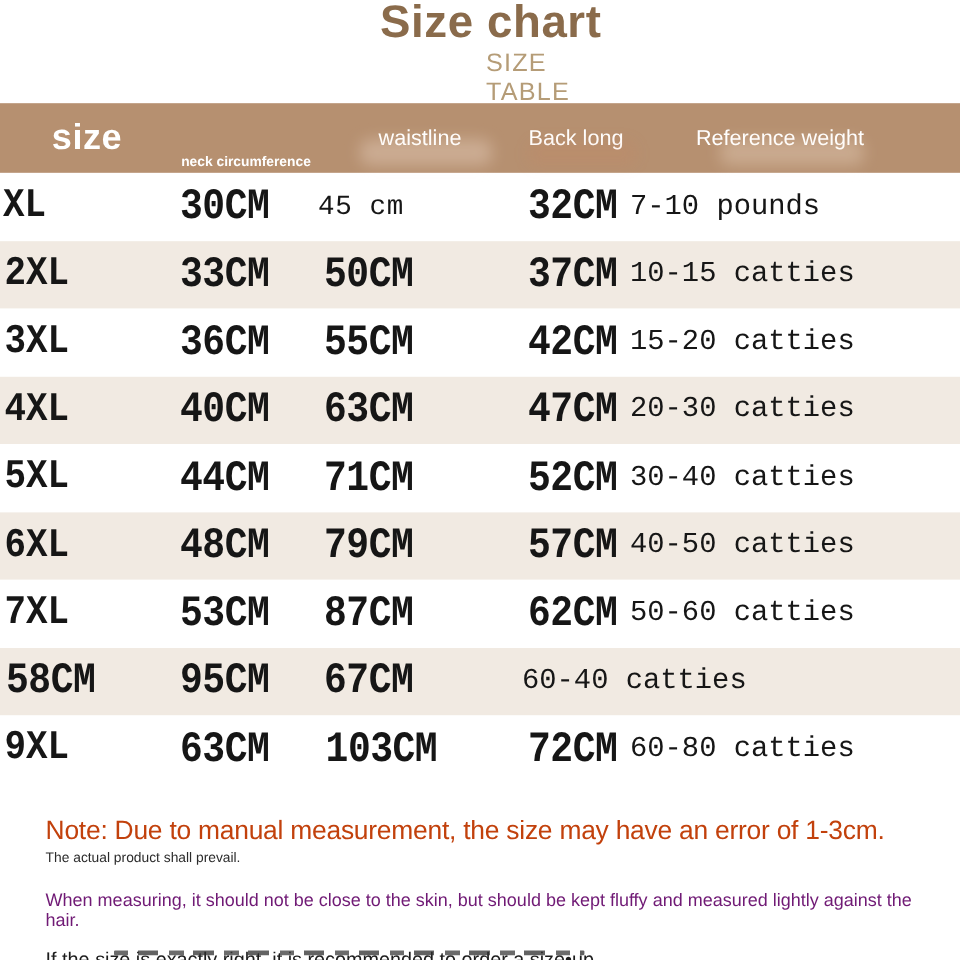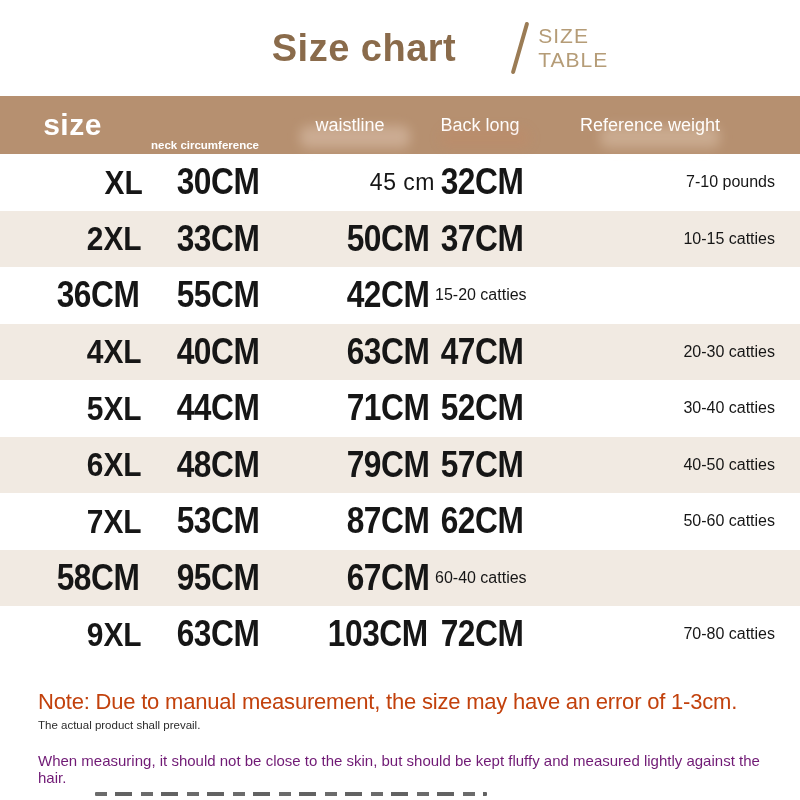--- a/index.html
+++ b/index.html
@@ -6,25 +6,26 @@
   html,body { width:800px; height:800px; }
   body {
     font-family:"Liberation Sans", sans-serif;
     background:#ffffff;
     position:relative;
     overflow:hidden;
     color:#161616;
   }
   
   .title-bar {
-    height:96px;
+    height:86px;
     display:flex;
     align-items:center;
     justify-content:center;
     padding-left:80px;
+    flex-direction:column;
   }
   .title-main {
     font-size:38px;
     font-weight:600;
     color:#8a6b4b;
     letter-spacing:0.5px;
     margin-right:62px;
   }
   .title-slash {
     width:4px;
@@ -64,30 +65,30 @@
   .c5 { padding-right:25px; }
   .smudge {
     position:absolute; border-radius:8px; filter:blur(6px);
     pointer-events:none;
   }
   .sm1 { left:300px; top:30px; width:110px; height:22px; background:rgba(255,240,228,0.30); }
   .sm2 { left:440px; top:32px; width:90px;  height:20px; background:rgba(230,120,80,0.10); }
   .sm3 { left:600px; top:30px; width:120px; height:22px; background:rgba(255,240,228,0.28); }
   .tbody .row { height:56.5px; }
   .tbody .row:nth-child(even) { background:#f1eae2; }
-  .cell { text-align:right; white-space:nowrap; }
+  .cell { text-align:left; white-space:nowrap;font-family:Liberation Mono, monospace; }
   .cond {
     display:inline-block;
     transform:scaleX(0.88);
     transform-origin:center;
   }
   .c-size { font-size:34px; font-weight:700; }
   .c-num  { font-size:36px; font-weight:700; letter-spacing:-0.5px; }
   .c-waist-sm { font-size:23px; font-weight:400; letter-spacing:0.5px; }
-  .c-weight { font-size:16px; font-weight:400; }
+  .c-weight { font-size:24px; font-weight:400; }
   
   .notes { padding:26px 30px 0 38px; }
   .note-main { font-size:22px; font-weight:500; color:#c2410c; letter-spacing:-0.2px; }
   .note-secondary { font-size:11.5px; font-weight:400; color:#2b2b2b; margin-top:4px; }
   .note-line2 { font-size:15px; font-weight:400; color:#701a75; margin-top:21px; }
   .note-line3 { font-size:16.5px; font-weight:400; color:#1c1c1c; margin-top:15px; }
   
   .artifact {
     position:absolute;
     left:95px; top:792px;
@@ -135,20 +136,21 @@
 
     <div class="row grid-cols">
       <div class="cell c-size"><span class="cond">2XL</span></div>
       <div class="cell c-num"><span class="cond">33CM</span></div>
       <div class="cell c-num"><span class="cond">50CM</span></div>
       <div class="cell c-num"><span class="cond">37CM</span></div>
       <div class="cell c-weight c5"><span>10-15 catties</span></div>
     </div>
 
     <div class="row grid-cols">
+      <div class="cell c-size"><span class="cond">3XL</span></div>
       <div class="cell c-num"><span class="cond">36CM</span></div>
       <div class="cell c-num"><span class="cond">55CM</span></div>
       <div class="cell c-num"><span class="cond">42CM</span></div>
       <div class="cell c-weight c5"><span>15-20 catties</span></div>
     </div>
 
     <div class="row grid-cols">
       <div class="cell c-size"><span class="cond">4XL</span></div>
       <div class="cell c-num"><span class="cond">40CM</span></div>
       <div class="cell c-num"><span class="cond">63CM</span></div>
@@ -185,21 +187,21 @@
       <div class="cell c-num"><span class="cond">95CM</span></div>
       <div class="cell c-num"><span class="cond">67CM</span></div>
       <div class="cell c-weight c5"><span>60-40 catties</span></div>
     </div>
 
     <div class="row grid-cols">
       <div class="cell c-size"><span class="cond">9XL</span></div>
       <div class="cell c-num"><span class="cond">63CM</span></div>
       <div class="cell c-num"><span class="cond">103CM</span></div>
       <div class="cell c-num"><span class="cond">72CM</span></div>
-      <div class="cell c-weight c5"><span>70-80 catties</span></div>
+      <div class="cell c-weight c5"><span>60-80 catties</span></div>
     </div>
 
   </div>
 </div>
 
 <div class="notes">
   <div class="note-main">Note: Due to manual measurement, the size may have an error of 1-3cm.</div>
   <div class="note-secondary">The actual product shall prevail.</div>
   <div class="note-line2">When measuring, it should not be close to the skin, but should be kept fluffy and measured lightly against the hair.</div>
   <div class="note-line3">If the size is exactly right, it is recommended to order a size•up.</div>

